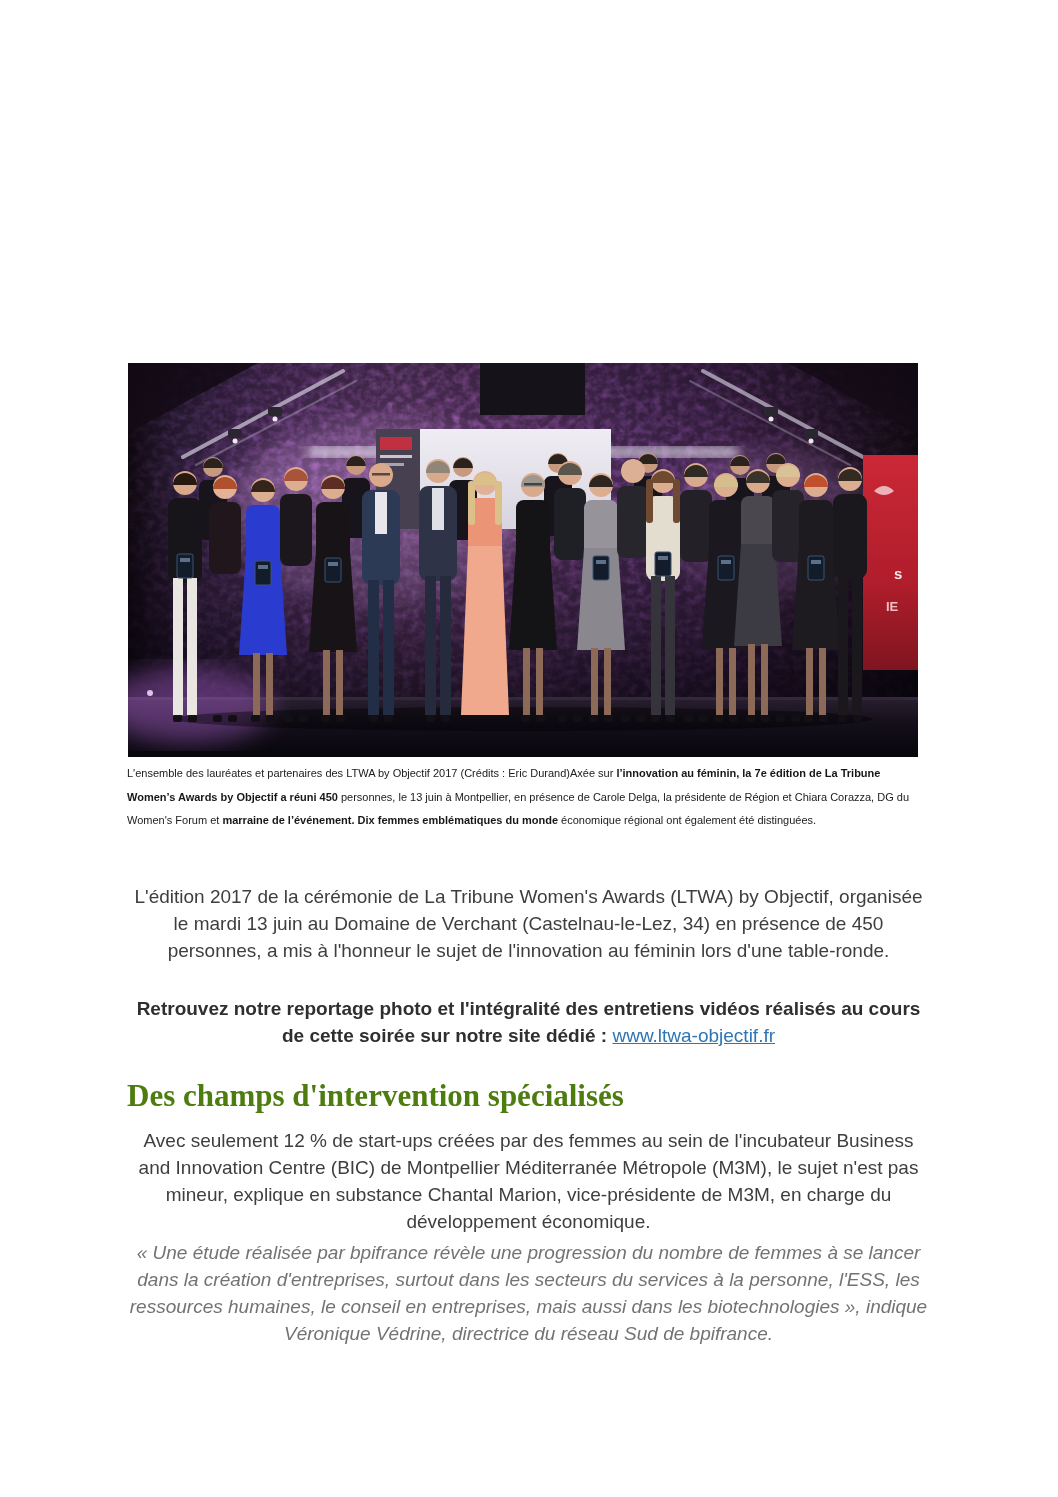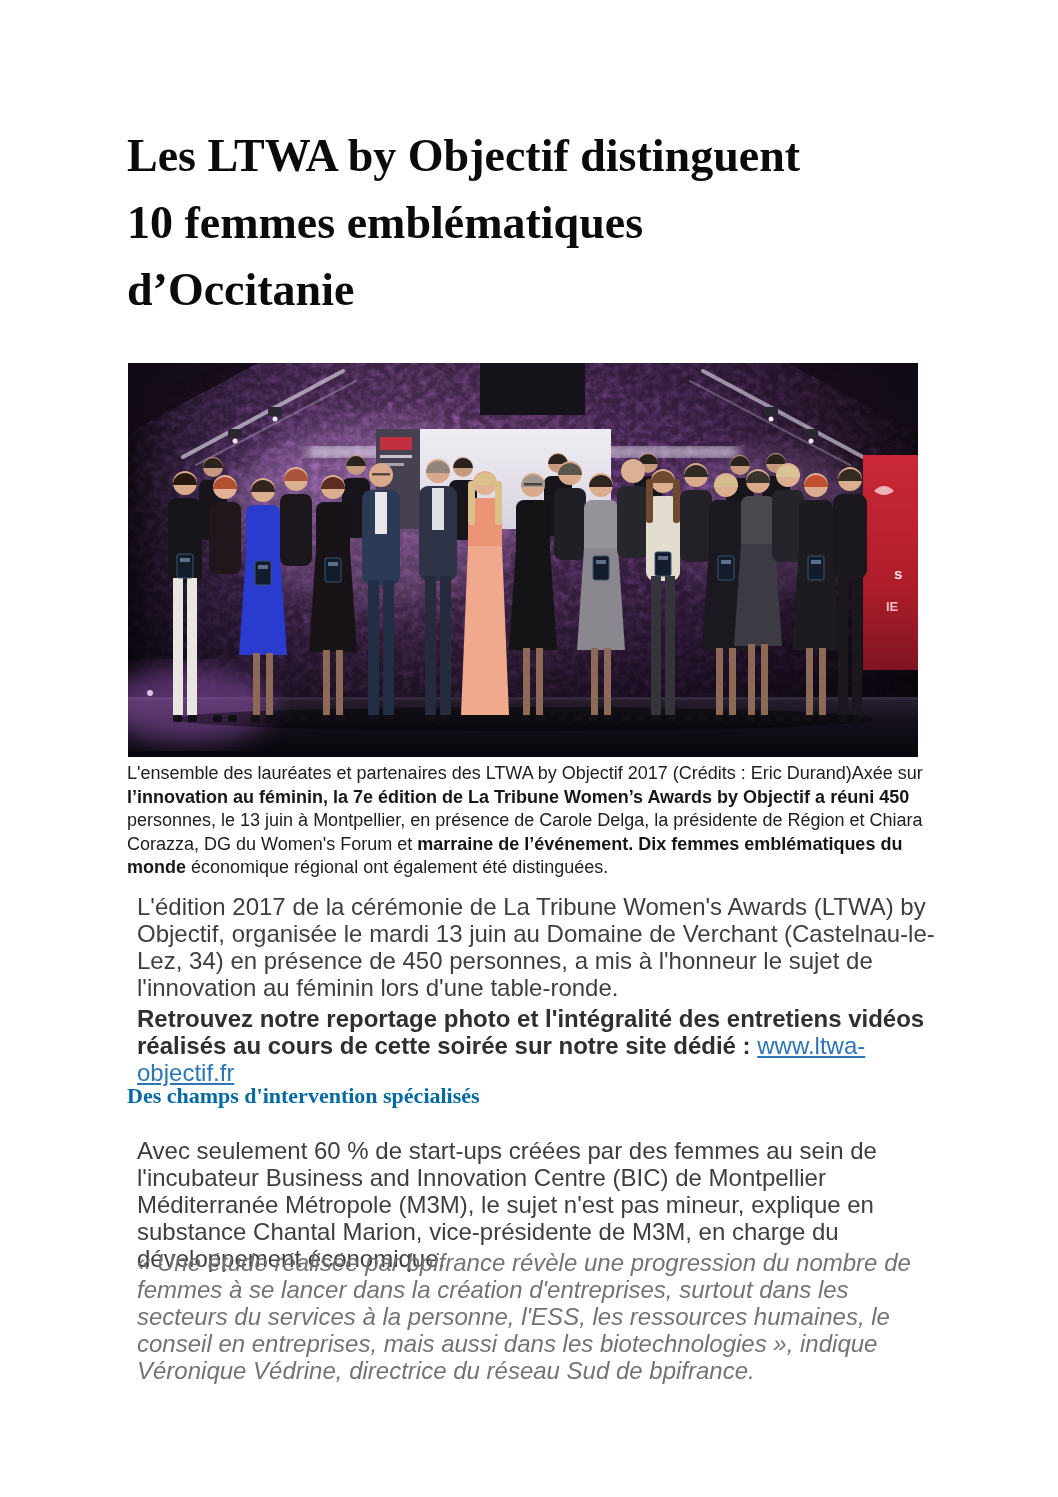--- a/index.html
+++ b/index.html
@@ -11,48 +11,43 @@
   .title{
     position:absolute;top:122px;left:0;width:100%;margin:0;
     font-family:"Liberation Serif",serif;font-weight:bold;
     font-size:46px;line-height:67px;color:#0b0b0b;
   }
   .title span{display:block;}
   .photo-fig{position:absolute;top:363px;left:1px;margin:0;width:790px;height:394px;}
   .photo-fig svg{display:block;}
   .caption{
     position:absolute;top:762px;left:0;width:100%;margin:0;
-    font-size:18px;line-height:23.5px;color:#202020;
+    font-size:11px;line-height:23.5px;color:#202020;
   }
   .caption b{font-weight:bold;color:#171717;}
   .para{
-    position:absolute;left:0;width:100%;margin:10px;
-    font-size:24px;line-height:27px;color:#3e3e3e;
+    position:absolute;left:0;width:100%;margin:0;
+    font-size:19px;line-height:27px;color:#3e3e3e;text-align:center;
   }
   .para-intro{top:883px;}
   .para-cta{top:995px;font-weight:bold;color:#2f2f2f;}
   .para-cta a{color:#2e75b6;text-decoration:underline;font-weight:normal;cursor:pointer;}
   .section-heading{
     position:absolute;top:1080px;left:0;width:100%;margin:0;
     font-family:"Liberation Serif",serif;font-weight:bold;
-    font-size:22px;line-height:32px;color:#0369a1;
+    font-size:31px;line-height:32px;color:#4d7c0f;
   }
   .para-bic{top:1127px;}
   .para-quote{top:1239px;font-style:italic;color:#737373;}
 </style>
 </head>
 <body>
 
 <div class="content">
 
-  <h1 class="title">
-    <span>Les LTWA by Objectif distinguent</span>
-    <span>10 femmes emblématiques</span>
-    <span>d’Occitanie</span>
-  </h1>
 
   <figure class="photo-fig">
     <svg id="photo-svg" width="790" height="394" viewBox="0 0 790 394" role="img">
       <defs>
         <linearGradient id="wallG" x1="0" y1="0" x2="1" y2="0">
           <stop offset="0" stop-color="#1d1220"></stop>
           <stop offset="0.07" stop-color="#5c3a72"></stop>
           <stop offset="0.2" stop-color="#9a5cb5"></stop>
           <stop offset="0.35" stop-color="#b26cc6"></stop>
           <stop offset="0.5" stop-color="#a963bd"></stop>
@@ -350,17 +345,17 @@
   </figure>
 
   <p class="caption"><span>L'ensemble des lauréates et partenaires des LTWA by Objectif 2017 (Crédits : Eric Durand)Axée sur </span><b>l’innovation au féminin, la 7e édition de La Tribune Women’s Awards by Objectif a réuni 450</b><span> personnes, le 13 juin à Montpellier, en présence de Carole Delga, la présidente de Région et Chiara Corazza, DG du Women's Forum et </span><b>marraine de l’événement. Dix femmes emblématiques du monde</b><span> économique régional ont également été distinguées.</span></p>
 
   <p class="para para-intro">L'édition 2017 de la cérémonie de La Tribune Women's Awards (LTWA) by Objectif, organisée le mardi 13 juin au Domaine de Verchant (Castelnau-le-Lez, 34) en présence de 450 personnes, a mis à l'honneur le sujet de l'innovation au féminin lors d'une table-ronde.</p>
 
   <p class="para para-cta"><span>Retrouvez notre reportage photo et l'intégralité des entretiens vidéos réalisés au cours de cette soirée sur notre site dédié : </span><a href="#">www.ltwa-objectif.fr</a></p>
 
   <h2 class="section-heading">Des champs d'intervention spécialisés</h2>
 
-  <p class="para para-bic">Avec seulement 60 % de start-ups créées par des femmes au sein de l'incubateur Business and Innovation Centre (BIC) de Montpellier Méditerranée Métropole (M3M), le sujet n'est pas mineur, explique en substance Chantal Marion, vice-présidente de M3M, en charge du développement économique.</p>
+  <p class="para para-bic">Avec seulement 12 % de start-ups créées par des femmes au sein de l'incubateur Business and Innovation Centre (BIC) de Montpellier Méditerranée Métropole (M3M), le sujet n'est pas mineur, explique en substance Chantal Marion, vice-présidente de M3M, en charge du développement économique.</p>
 
   <p class="para para-quote">« Une étude réalisée par bpifrance révèle une progression du nombre de femmes à se lancer dans la création d'entreprises, surtout dans les secteurs du services à la personne, l'ESS, les ressources humaines, le conseil en entreprises, mais aussi dans les biotechnologies », indique Véronique Védrine, directrice du réseau Sud de bpifrance.</p>
 
 </div>
 
 </body></html>

